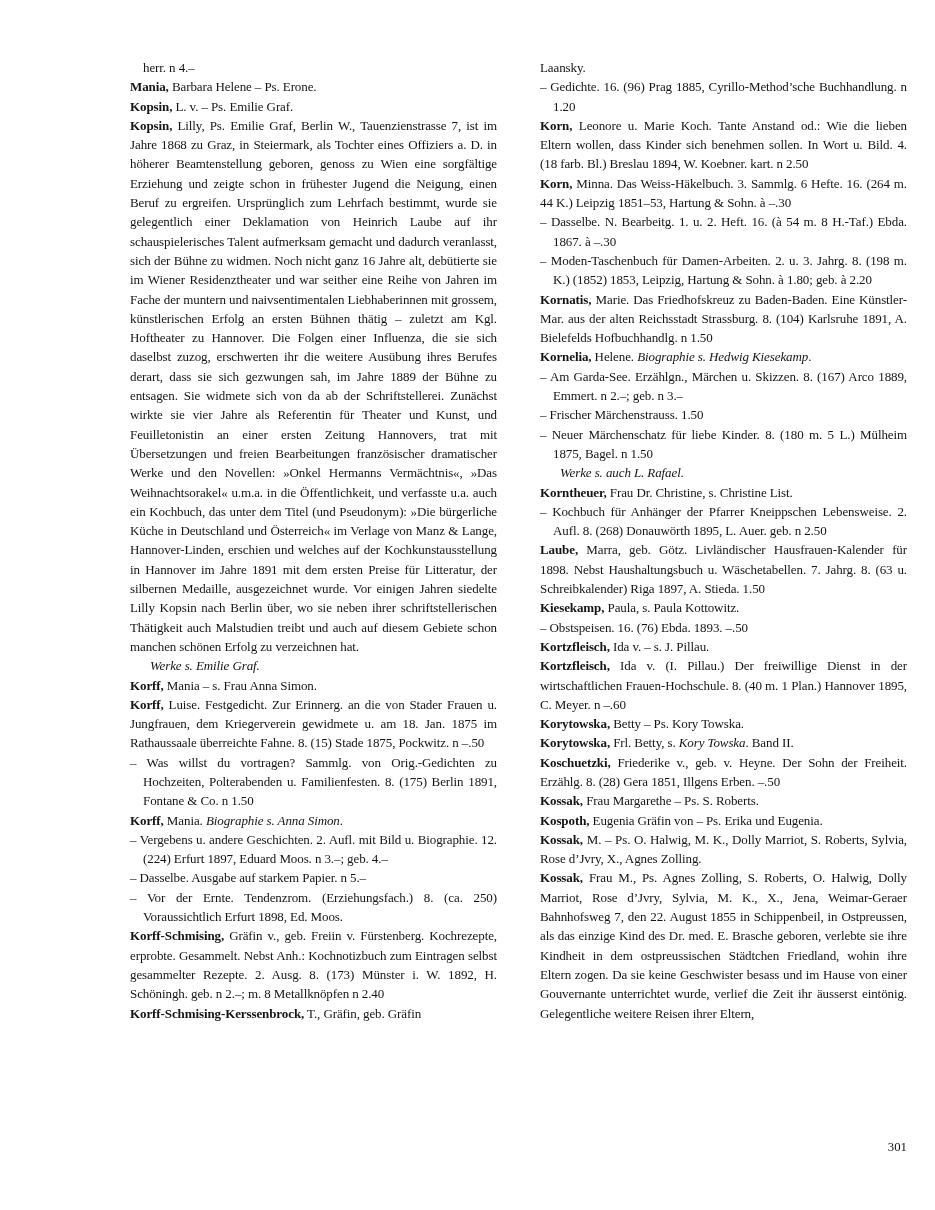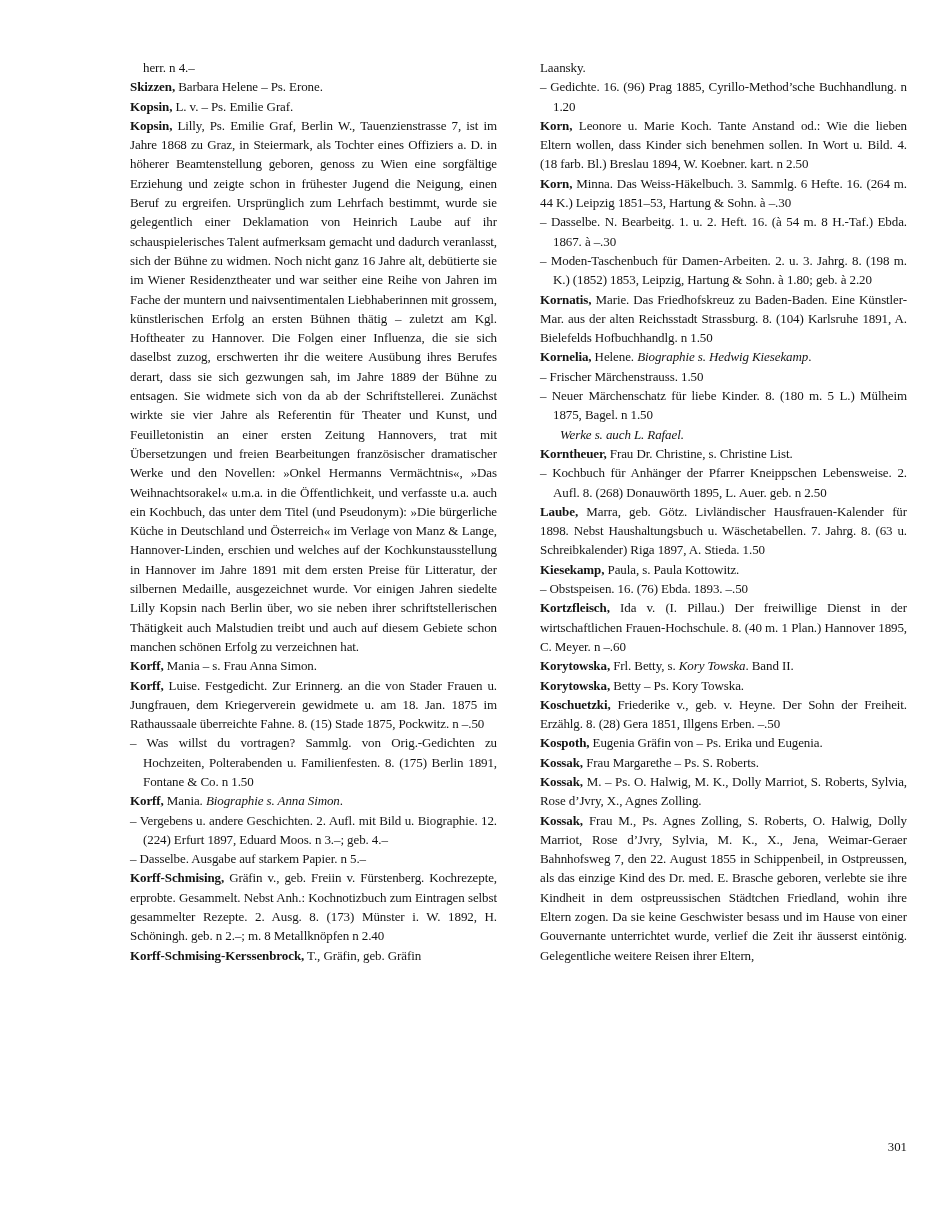--- a/index.html
+++ b/index.html
@@ -59,53 +59,57 @@
     color: #141414;
   }
 </style>
 </head>
 <body>
 
 <div class="page">
   <div class="columns">
     <div class="col">
         <p class="cont-indent"><span>herr. n 4.–</span></p>
-        <p class="entry"><span class="b">Skizzen,</span><span> Barbara Helene – Ps. Erone.</span></p>
+        <p class="entry"><span class="b">Mania,</span><span> Barbara Helene – Ps. Erone.</span></p>
         <p class="entry"><span class="b">Kopsin,</span><span> L. v. – Ps. Emilie Graf.</span></p>
         <p class="entry"><span class="b">Kopsin,</span><span> Lilly, Ps. Emilie Graf, Berlin W., Tauenzienstrasse 7, ist im Jahre 1868 zu Graz, in Steiermark, als Tochter eines Offiziers a. D. in höherer Beamtenstellung geboren, genoss zu Wien eine sorgfältige Erziehung und zeigte schon in frühester Jugend die Neigung, einen Beruf zu ergreifen. Ursprünglich zum Lehrfach bestimmt, wurde sie gelegentlich einer Deklamation von Heinrich Laube auf ihr schauspielerisches Talent aufmerksam gemacht und dadurch veranlasst, sich der Bühne zu widmen. Noch nicht ganz 16 Jahre alt, debütierte sie im Wiener Residenztheater und war seither eine Reihe von Jahren im Fache der muntern und naivsentimentalen Liebhaberinnen mit grossem, künstlerischen Erfolg an ersten Bühnen thätig – zuletzt am Kgl. Hoftheater zu Hannover. Die Folgen einer Influenza, die sie sich daselbst zuzog, erschwerten ihr die weitere Ausübung ihres Berufes derart, dass sie sich gezwungen sah, im Jahre 1889 der Bühne zu entsagen. Sie widmete sich von da ab der Schriftstellerei. Zunächst wirkte sie vier Jahre als Referentin für Theater und Kunst, und Feuilletonistin an einer ersten Zeitung Hannovers, trat mit Übersetzungen und freien Bearbeitungen französischer dramatischer Werke und den Novellen: »Onkel Hermanns Vermächtnis«, »Das Weihnachtsorakel« u.m.a. in die Öffentlichkeit, und verfasste u.a. auch ein Kochbuch, das unter dem Titel (und Pseudonym): »Die bürgerliche Küche in Deutschland und Österreich« im Verlage von Manz &amp; Lange, Hannover-Linden, erschien und welches auf der Kochkunstausstellung in Hannover im Jahre 1891 mit dem ersten Preise für Litteratur, der silbernen Medaille, ausgezeichnet wurde. Vor einigen Jahren siedelte Lilly Kopsin nach Berlin über, wo sie neben ihrer schriftstellerischen Thätigkeit auch Malstudien treibt und auch auf diesem Gebiete schon manchen schönen Erfolg zu verzeichnen hat.</span></p>
+        <p class="werke"><span class="i">Werke s. Emilie Graf.</span></p>
         <p class="entry"><span class="b">Korff,</span><span> Mania – s. Frau Anna Simon.</span></p>
         <p class="entry"><span class="b">Korff,</span><span> Luise. Festgedicht. Zur Erinnerg. an die von Stader Frauen u. Jungfrauen, dem Kriegerverein gewidmete u. am 18. Jan. 1875 im Rathaussaale überreichte Fahne. 8. (15) Stade 1875, Pockwitz. n –.50</span></p>
         <p class="dash"><span>– Was willst du vortragen? Sammlg. von Orig.-Gedichten zu Hochzeiten, Polterabenden u. Familienfesten. 8. (175) Berlin 1891, Fontane &amp; Co. n 1.50</span></p>
         <p class="entry"><span class="b">Korff,</span><span> Mania. </span><span class="i">Biographie s. Anna Simon</span><span>.</span></p>
         <p class="dash"><span>– Vergebens u. andere Geschichten. 2. Aufl. mit Bild u. Biographie. 12. (224) Erfurt 1897, Eduard Moos. n 3.–; geb. 4.–</span></p>
         <p class="dash"><span>– Dasselbe. Ausgabe auf starkem Papier. n 5.–</span></p>
+        <p class="dash"><span>– Vor der Ernte. Tendenzrom. (Erziehungsfach.) 8. (ca. 250) Voraussichtlich Erfurt 1898, Ed. Moos.</span></p>
         <p class="entry"><span class="b">Korff-Schmising,</span><span> Gräfin v., geb. Freiin v. Fürstenberg. Kochrezepte, erprobte. Gesammelt. Nebst Anh.: Kochnotizbuch zum Eintragen selbst gesammelter Rezepte. 2. Ausg. 8. (173) Münster i. W. 1892, H. Schöningh. geb. n 2.–; m. 8 Metallknöpfen n 2.40</span></p>
         <p class="entry"><span class="b">Korff-Schmising-Kerssenbrock,</span><span> T., Gräfin, geb. Gräfin</span></p>
       </div>
     <div class="col">
         <p class="cont"><span>Laansky.</span></p>
         <p class="dash"><span>– Gedichte. 16. (96) Prag 1885, Cyrillo-Method’sche Buchhandlung. n 1.20</span></p>
         <p class="entry"><span class="b">Korn,</span><span> Leonore u. Marie Koch. Tante Anstand od.: Wie die lieben Eltern wollen, dass Kinder sich benehmen sollen. In Wort u. Bild. 4. (18 farb. Bl.) Breslau 1894, W. Koebner. kart. n 2.50</span></p>
         <p class="entry"><span class="b">Korn,</span><span> Minna. Das Weiss-Häkelbuch. 3. Sammlg. 6 Hefte. 16. (264 m. 44 K.) Leipzig 1851–53, Hartung &amp; Sohn. à –.30</span></p>
         <p class="dash"><span>– Dasselbe. N. Bearbeitg. 1. u. 2. Heft. 16. (à 54 m. 8 H.-Taf.) Ebda. 1867. à –.30</span></p>
         <p class="dash"><span>– Moden-Taschenbuch für Damen-Arbeiten. 2. u. 3. Jahrg. 8. (198 m. K.) (1852) 1853, Leipzig, Hartung &amp; Sohn. à 1.80; geb. à 2.20</span></p>
         <p class="entry"><span class="b">Kornatis,</span><span> Marie. Das Friedhofskreuz zu Baden-Baden. Eine Künstler-Mar. aus der alten Reichsstadt Strassburg. 8. (104) Karlsruhe 1891, A. Bielefelds Hofbuchhandlg. n 1.50</span></p>
         <p class="entry"><span class="b">Kornelia,</span><span> Helene. </span><span class="i">Biographie s. Hedwig Kiesekamp</span><span>.</span></p>
+        <p class="dash"><span>– Am Garda-See. Erzählgn., Märchen u. Skizzen. 8. (167) Arco 1889, Emmert. n 2.–; geb. n 3.–</span></p>
         <p class="dash"><span>– Frischer Märchenstrauss. 1.50</span></p>
         <p class="dash"><span>– Neuer Märchenschatz für liebe Kinder. 8. (180 m. 5 L.) Mülheim 1875, Bagel. n 1.50</span></p>
         <p class="werke"><span class="i">Werke s. auch L. Rafael.</span></p>
         <p class="entry"><span class="b">Korntheuer,</span><span> Frau Dr. Christine, s. Christine List.</span></p>
         <p class="dash"><span>– Kochbuch für Anhänger der Pfarrer Kneippschen Lebensweise. 2. Aufl. 8. (268) Donauwörth 1895, L. Auer. geb. n 2.50</span></p>
         <p class="entry"><span class="b">Laube,</span><span> Marra, geb. Götz. Livländischer Hausfrauen-Kalender für 1898. Nebst Haushaltungsbuch u. Wäschetabellen. 7. Jahrg. 8. (63 u. Schreibkalender) Riga 1897, A. Stieda. 1.50</span></p>
         <p class="entry"><span class="b">Kiesekamp,</span><span> Paula, s. Paula Kottowitz.</span></p>
         <p class="dash"><span>– Obstspeisen. 16. (76) Ebda. 1893. –.50</span></p>
+        <p class="entry"><span class="b">Kortzfleisch,</span><span> Ida v. – s. J. Pillau.</span></p>
         <p class="entry"><span class="b">Kortzfleisch,</span><span> Ida v. (I. Pillau.) Der freiwillige Dienst in der wirtschaftlichen Frauen-Hochschule. 8. (40 m. 1 Plan.) Hannover 1895, C. Meyer. n –.60</span></p>
+        <p class="entry"><span class="b">Korytowska,</span><span> Betty – Ps. Kory Towska.</span></p>
         <p class="entry"><span class="b">Korytowska,</span><span> Frl. Betty, s. </span><span class="i">Kory Towska</span><span>. Band II.</span></p>
-        <p class="entry"><span class="b">Korytowska,</span><span> Betty – Ps. Kory Towska.</span></p>
         <p class="entry"><span class="b">Koschuetzki,</span><span> Friederike v., geb. v. Heyne. Der Sohn der Freiheit. Erzählg. 8. (28) Gera 1851, Illgens Erben. –.50</span></p>
+        <p class="entry"><span class="b">Kossak,</span><span> Frau Margarethe – Ps. S. Roberts.</span></p>
         <p class="entry"><span class="b">Kospoth,</span><span> Eugenia Gräfin von – Ps. Erika und Eugenia.</span></p>
-        <p class="entry"><span class="b">Kossak,</span><span> Frau Margarethe – Ps. S. Roberts.</span></p>
         <p class="entry"><span class="b">Kossak,</span><span> M. – Ps. O. Halwig, M. K., Dolly Marriot, S. Roberts, Sylvia, Rose d’Jvry, X., Agnes Zolling.</span></p>
         <p class="entry"><span class="b">Kossak,</span><span> Frau M., Ps. Agnes Zolling, S. Roberts, O. Halwig, Dolly Marriot, Rose d’Jvry, Sylvia, M. K., X., Jena, Weimar-Geraer Bahnhofsweg 7, den 22. August 1855 in Schippenbeil, in Ostpreussen, als das einzige Kind des Dr. med. E. Brasche geboren, verlebte sie ihre Kindheit in dem ostpreussischen Städtchen Friedland, wohin ihre Eltern zogen. Da sie keine Geschwister besass und im Hause von einer Gouvernante unterrichtet wurde, verlief die Zeit ihr äusserst eintönig. Gelegentliche weitere Reisen ihrer Eltern,</span></p>
       </div>
   </div>
   <div class="page-number">301</div>
 </div>
 
 </body></html>

